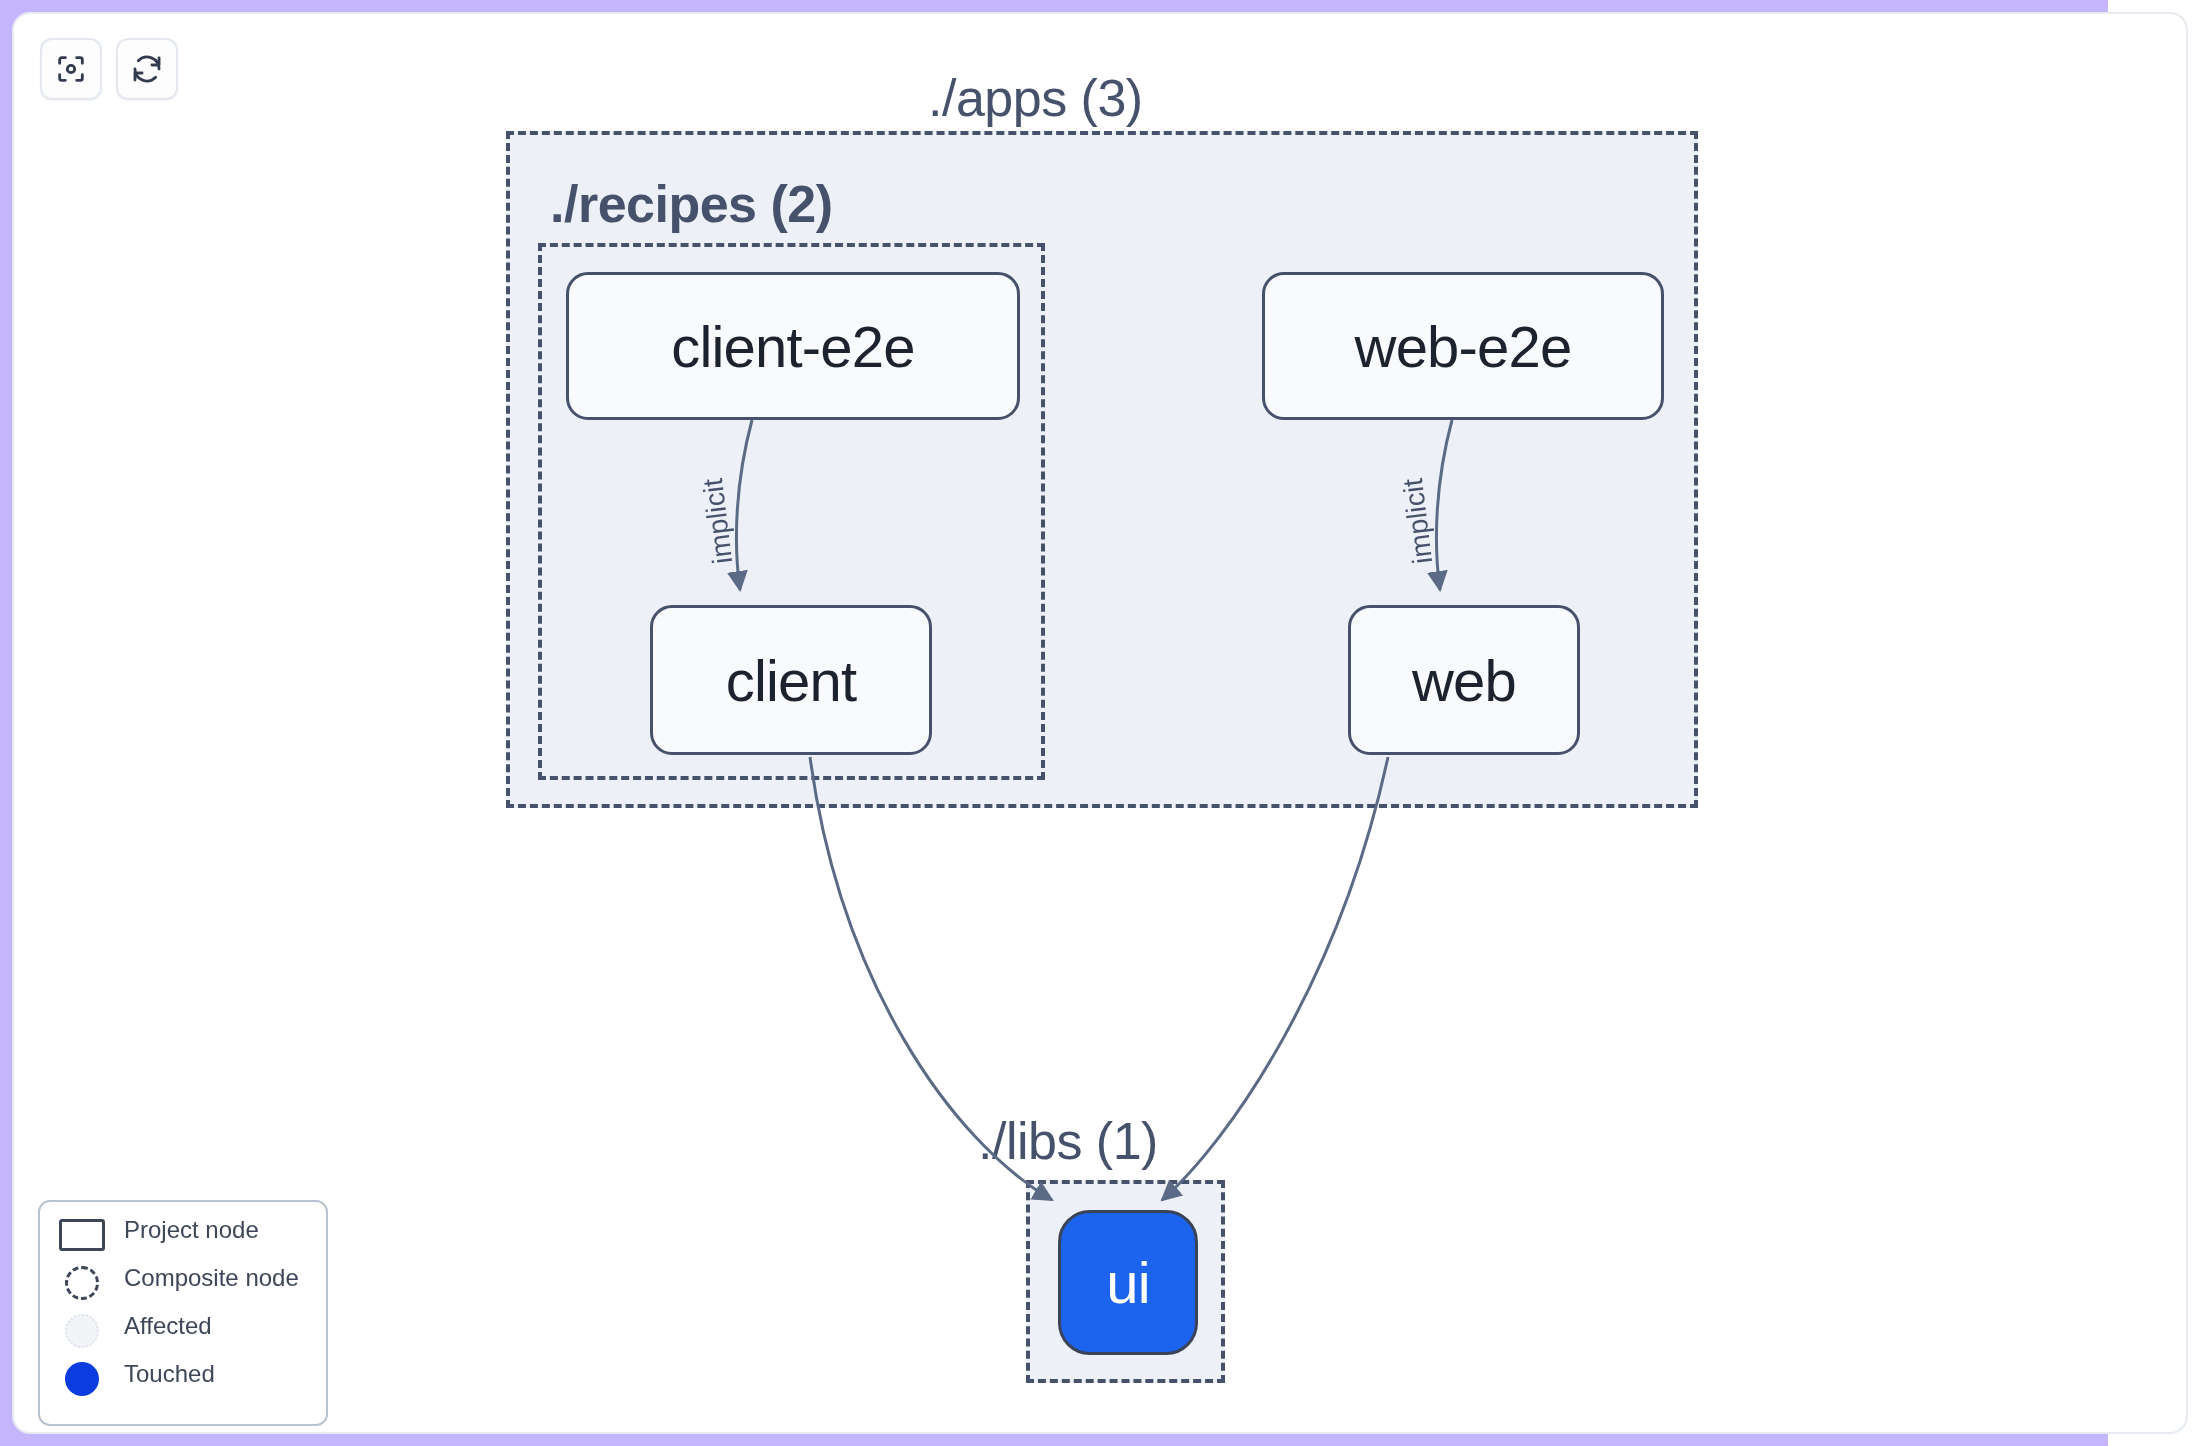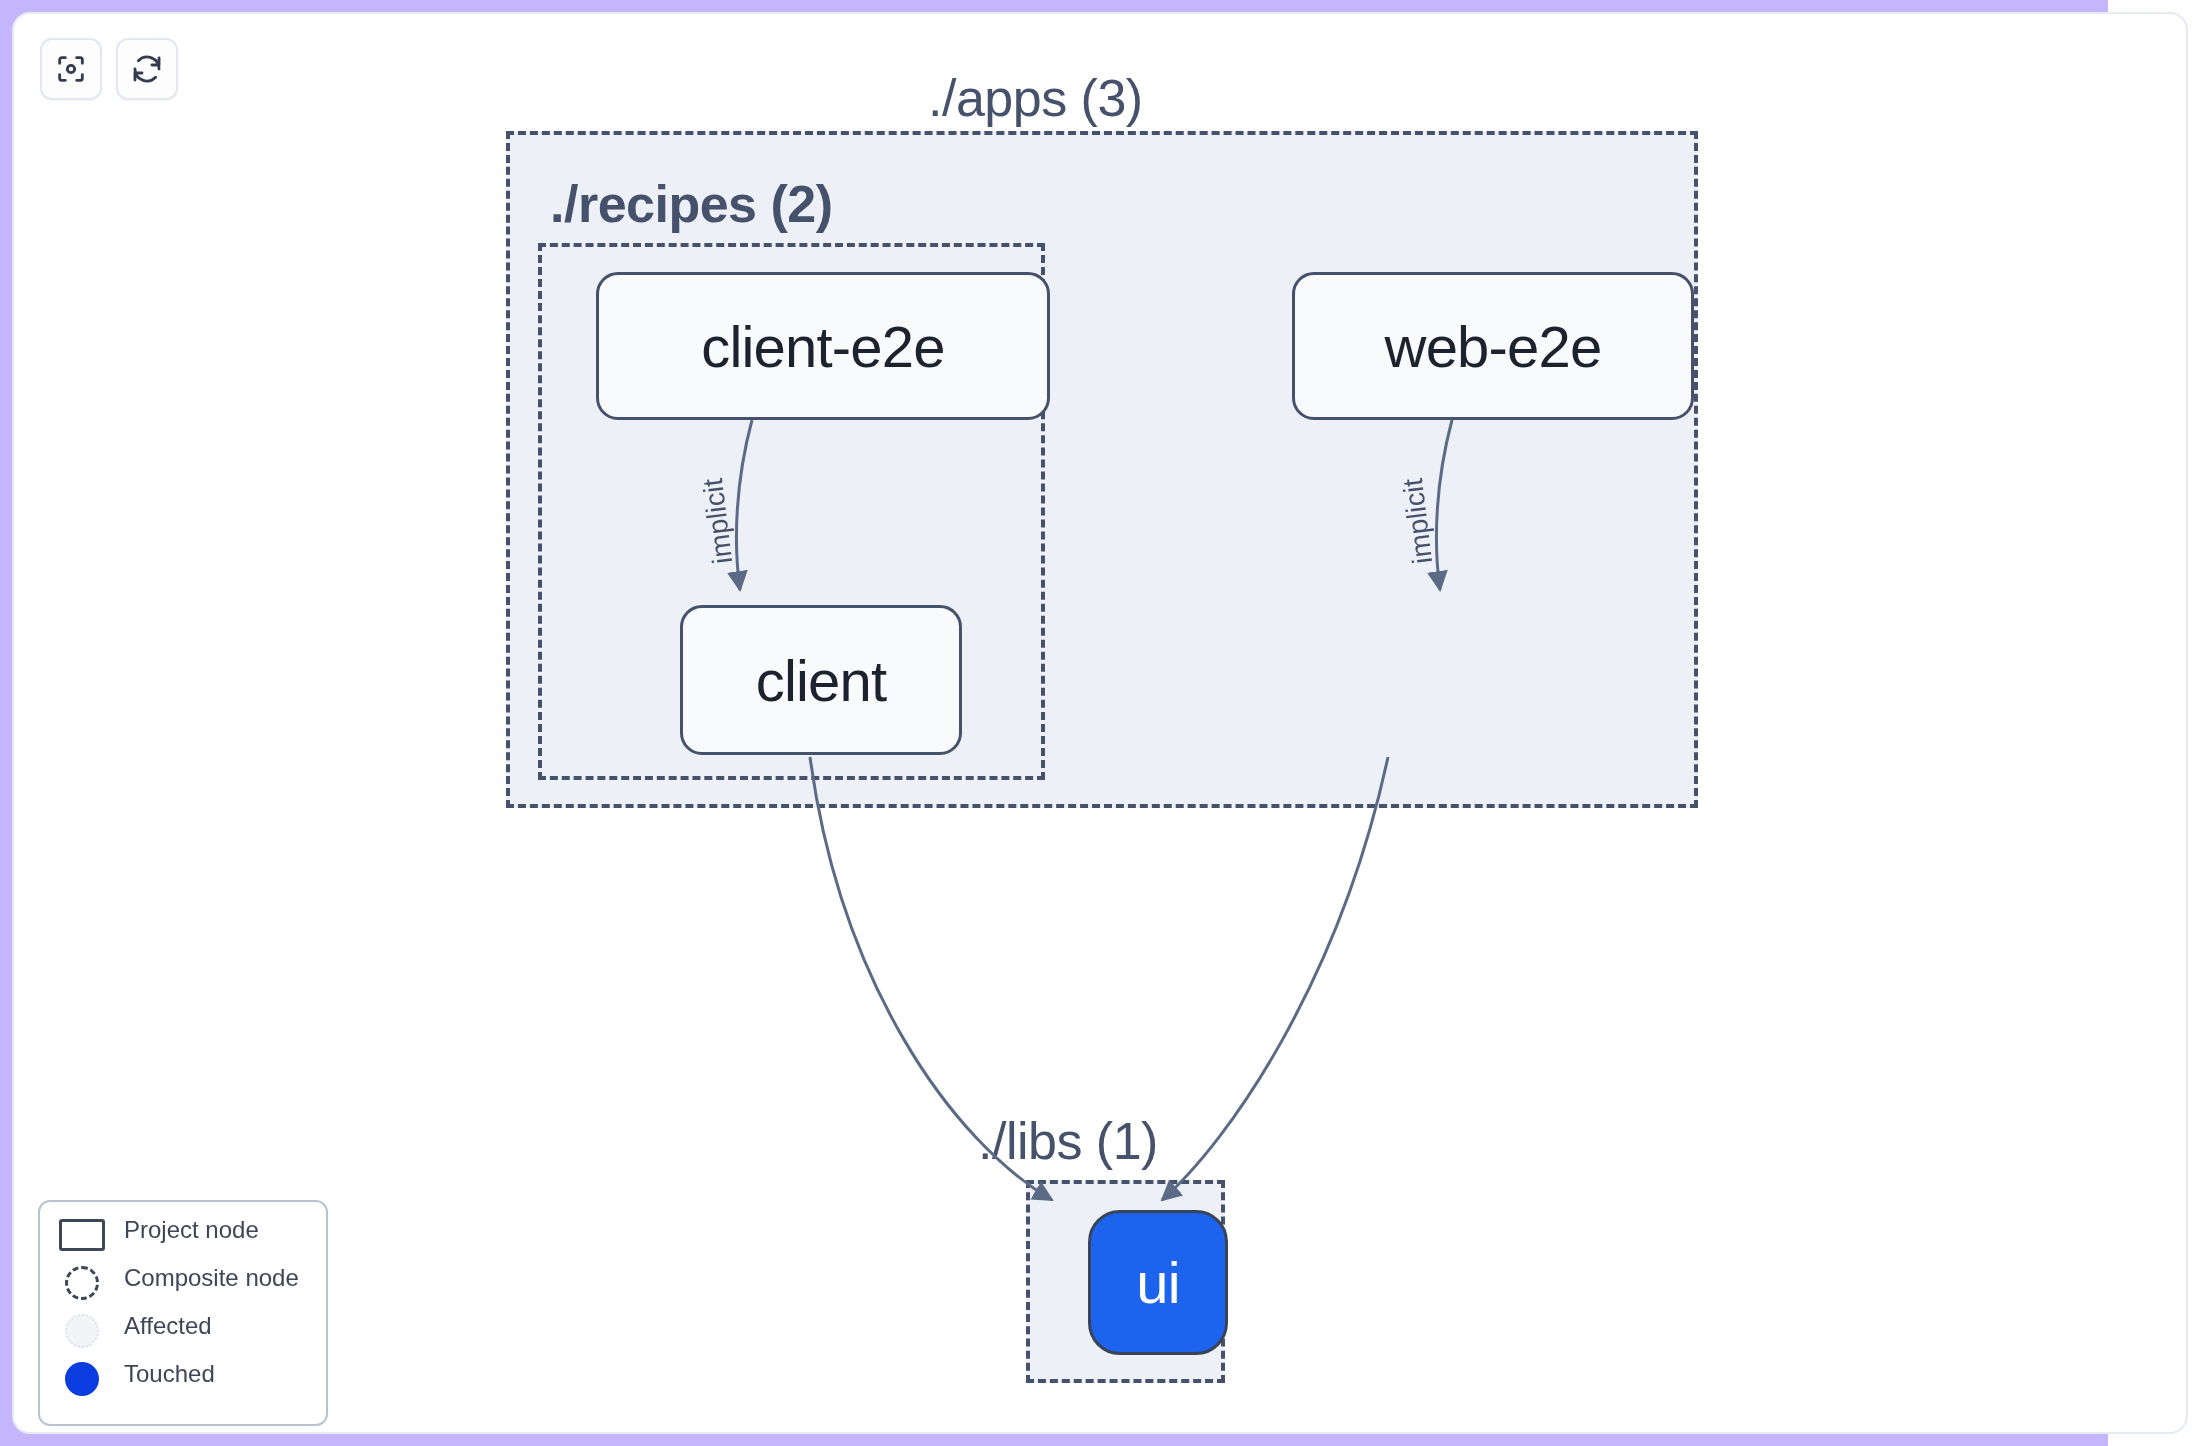--- a/index.html
+++ b/index.html
@@ -87,21 +87,20 @@
     border-radius: 22px;
     display: flex;
     align-items: center;
     justify-content: center;
     color: #1c222e;
     font-size: 58px;
     font-weight: 400;
     letter-spacing: -0.8px;
     z-index: 25;
     cursor: pointer;
-    margin-left: 30px;
   }
   .node.touched {
     background: #1c63ee;
     border-color: #3a4358;
     color: #ffffff;
   }
 
   
   #legend {
     position: absolute;
@@ -196,20 +195,21 @@
 
     <div class="composite" style="left:1026px; top:1180px; width:199px; height:203px;"></div>
     <div class="composite-label" style="left:978px; top:1115px;">./libs (1)</div>
 
     <div class="node" style="left:566px; top:272px; width:454px; height:148px;">client-e2e</div>
 
     <div class="node" style="left:1262px; top:272px; width:402px; height:148px;">web-e2e</div>
 
     <div class="node" style="left:650px; top:605px; width:282px; height:150px;">client</div>
 
+    <div class="node" style="left:1348px; top:605px; width:232px; height:150px;">web</div>
 
     <div class="node touched" style="left:1058px; top:1210px; width:140px; height:145px; border-radius:32px;">ui</div>
   </div>
 
   <svg id="edge-layer" viewBox="0 0 2200 1446">
     <defs>
       <marker id="arrow" viewBox="0 0 10 10" refX="9" refY="5" markerWidth="7" markerHeight="7" orient="auto-start-reverse">
         <path d="M 0 0 L 10 5 L 0 10 z" fill="#5b6a85"></path>
       </marker>
     </defs>

